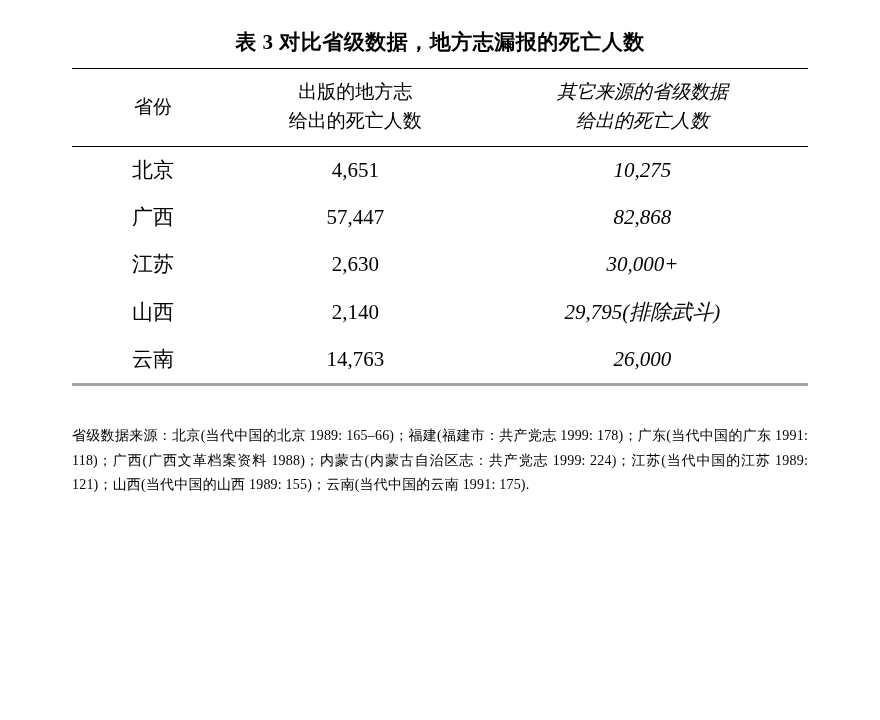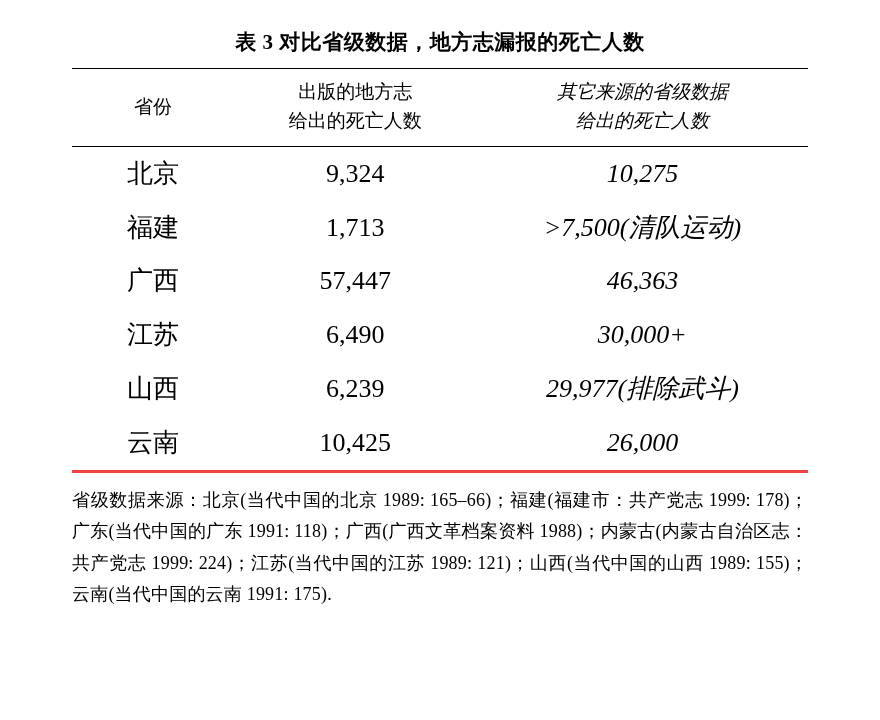--- a/index.html
+++ b/index.html
@@ -44,34 +44,34 @@
     display: block;
   }
   .head-row td {
     border-bottom: 1.6px solid #000;
   }
   .head-top-row td {
     border-top: 1.6px solid #000;
   }
   .body-cell {
     text-align: center;
-    font-size: 26px;
+    font-size: 21px;
     padding: 10px 0 10px 0;
     line-height: 1.3;
     margin-top: 24px;
   }
   .col-province { width: 22%; }
   .col-gazette  { width: 33%; }
   .col-other    { width: 45%; font-style: italic; }
   .last-row td {
-    border-bottom: 3px solid #ef4444;
+    border-bottom: 3px solid #a3a3a3;
   }
   .source-note {
-    margin-top: 12px;
-    font-size: 18px;
+    margin-top: 38px;
+    font-size: 14px;
     line-height: 1.75;
     text-align: justify;
     letter-spacing: 0.2px;
   }
 </style>
 </head>
 <body>
 
 <div class="page">
 
@@ -89,46 +89,41 @@
         </td>
         <td class="thead-cell col-other">
           <span class="hdr-line">其它来源的省级数据</span>
           <span class="hdr-line">给出的死亡人数</span>
         </td>
       </tr>
     </thead>
     <tbody>
       <tr>
         <td class="body-cell col-province">北京</td>
-        <td class="body-cell col-gazette">9,324</td>
+        <td class="body-cell col-gazette">4,651</td>
         <td class="body-cell col-other">10,275</td>
-      </tr>
-      <tr>
-        <td class="body-cell col-province">福建</td>
-        <td class="body-cell col-gazette">1,713</td>
-        <td class="body-cell col-other">&gt;7,500(清队运动)</td>
       </tr>
       <tr>
         <td class="body-cell col-province">广西</td>
         <td class="body-cell col-gazette">57,447</td>
-        <td class="body-cell col-other">46,363</td>
+        <td class="body-cell col-other">82,868</td>
       </tr>
       <tr>
         <td class="body-cell col-province">江苏</td>
-        <td class="body-cell col-gazette">6,490</td>
+        <td class="body-cell col-gazette">2,630</td>
         <td class="body-cell col-other">30,000+</td>
       </tr>
       <tr>
         <td class="body-cell col-province">山西</td>
-        <td class="body-cell col-gazette">6,239</td>
-        <td class="body-cell col-other">29,977(排除武斗)</td>
+        <td class="body-cell col-gazette">2,140</td>
+        <td class="body-cell col-other">29,795(排除武斗)</td>
       </tr>
       <tr class="last-row">
         <td class="body-cell col-province">云南</td>
-        <td class="body-cell col-gazette">10,425</td>
+        <td class="body-cell col-gazette">14,763</td>
         <td class="body-cell col-other">26,000</td>
       </tr>
     </tbody>
   </table>
 
   <div class="source-note">省级数据来源：北京(当代中国的北京  1989: 165–66)；福建(福建市：共产党志  1999: 178)；广东(当代中国的广东  1991: 118)；广西(广西文革档案资料  1988)；内蒙古(内蒙古自治区志：共产党志  1999: 224)；江苏(当代中国的江苏  1989: 121)；山西(当代中国的山西  1989: 155)；云南(当代中国的云南  1991: 175).</div>
 
 </div>
 
 </body></html>

